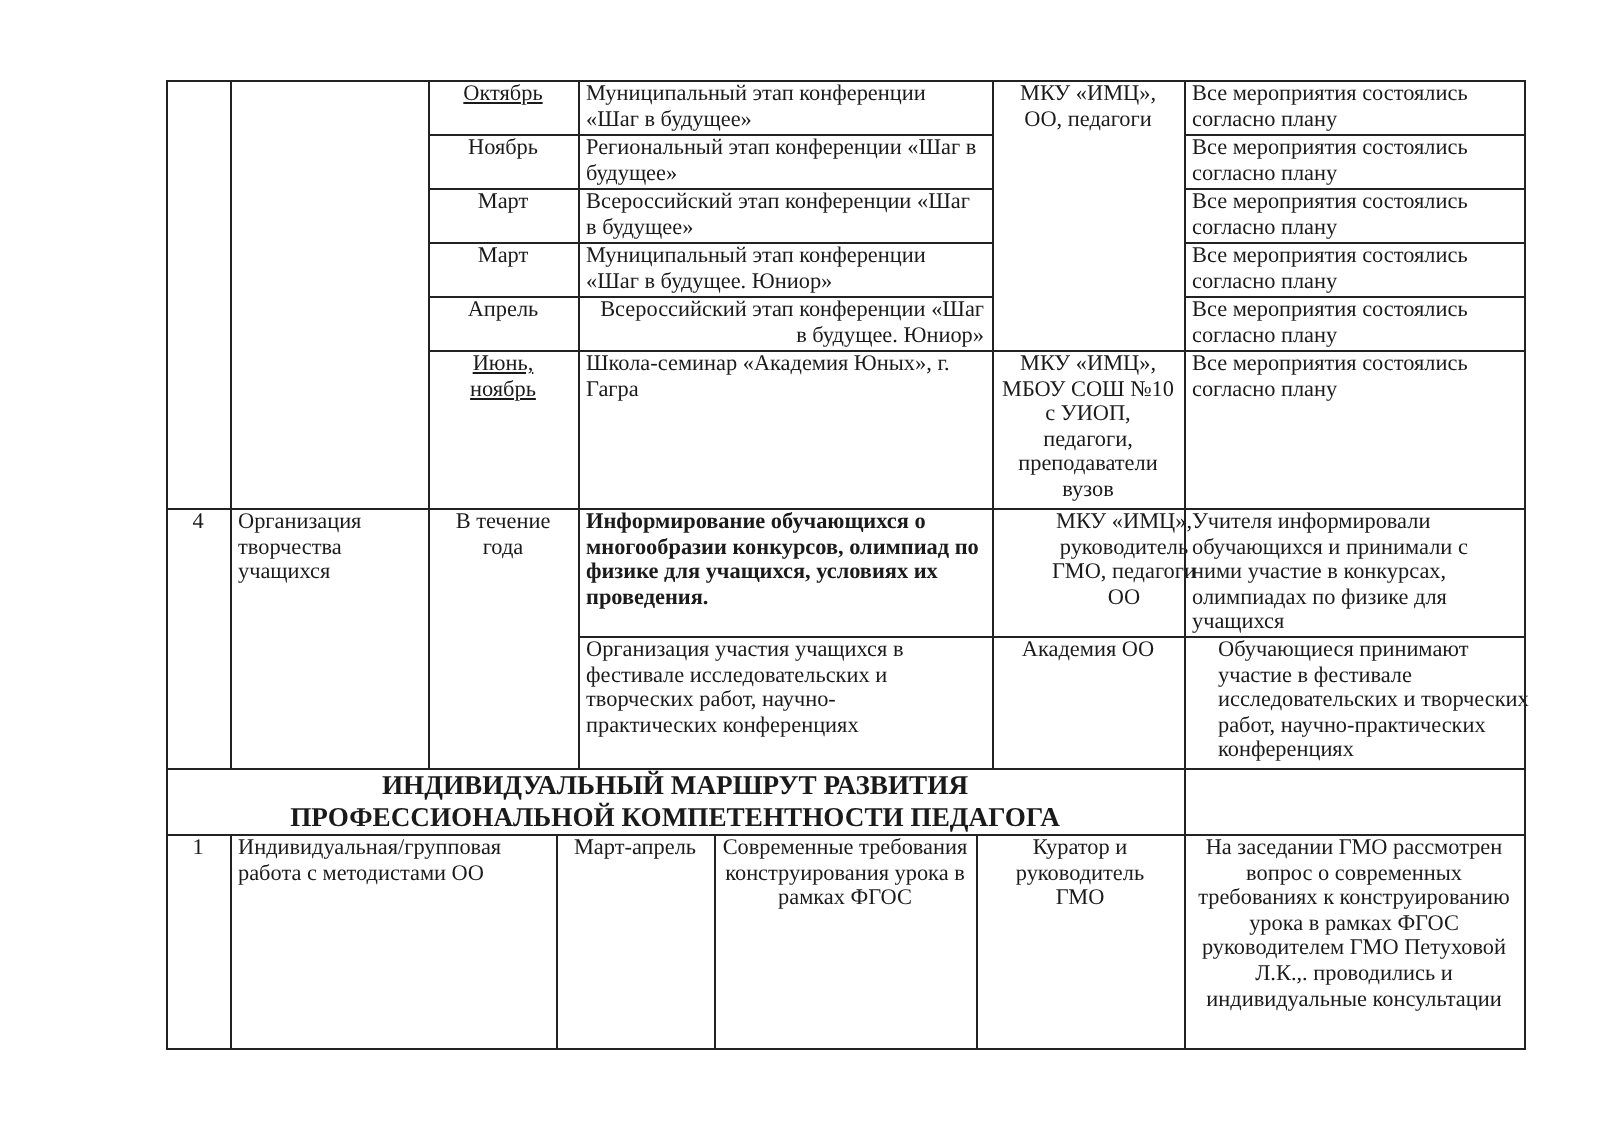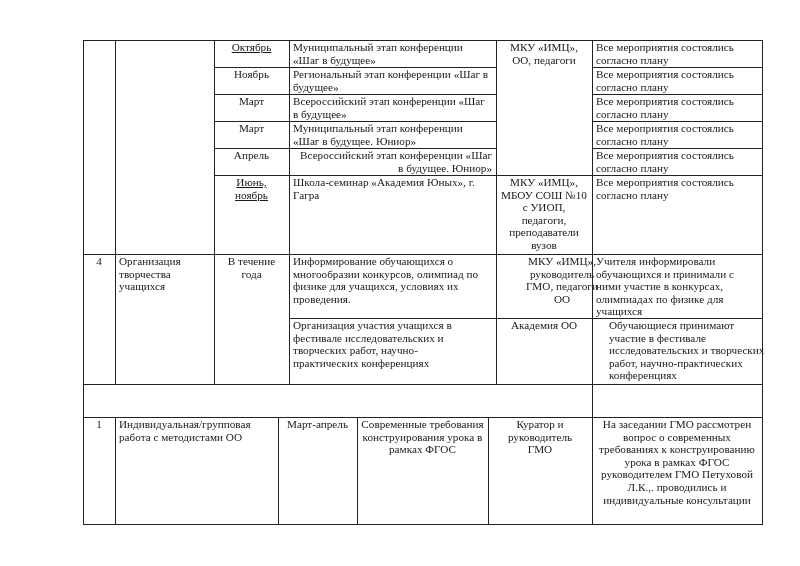--- a/index.html
+++ b/index.html
@@ -42,28 +42,32 @@
   <div class="cell" style="left:289px;top:175px;width:207px;height:79px;">Школа-семинар «Академия Юных», г. Гагра</div>
   <div class="cell c" style="left:496px;top:175px;width:96px;height:79px;">МКУ «ИМЦ», МБОУ СОШ №10 с УИОП, педагоги, преподаватели вузов</div>
   <div class="cell" style="left:592px;top:175px;width:170px;height:79px;">Все мероприятия состоялись согласно плану</div>
 
   <div class="cell c" style="left:496px;top:40px;width:96px;height:135px;padding-left:8px;padding-right:8px;">МКУ «ИМЦ», ОО, педагоги</div>
 
   <div class="cell c" style="left:83px;top:254px;width:32px;height:130px;">4</div>
   <div class="cell" style="left:115px;top:254px;width:99px;height:130px;padding-right:20px;">Организация творчества учащихся</div>
   <div class="cell c" style="left:214px;top:254px;width:75px;height:130px;padding-left:12px;padding-right:12px;">В течение года</div>
 
-  <div class="cell" style="left:289px;top:254px;width:207px;height:64px;">Информирование обучающихся о многообразии конкурсов, олимпиад по физике для учащихся, условиях их проведения.</div>
+  <div class="cell" style="left:289px;top:254px;width:207px;height:64px;font-weight:bold;">Информирование обучающихся о многообразии конкурсов, олимпиад по физике для учащихся, условиях их проведения.</div>
   <div class="cell c" style="left:514px;top:254px;width:96px;height:64px;text-align:center;">МКУ «ИМЦ», руководитель ГМО, педагоги ОО</div>
   <div class="cell" style="left:592px;top:254px;width:170px;height:64px;">Учителя информировали обучающихся и принимали с ними участие в конкурсах, олимпиадах по физике для учащихся</div>
 
   <div class="cell" style="left:289px;top:318px;width:207px;height:66px;padding-right:40px;">Организация участия учащихся в фестивале исследовательских и творческих работ, научно-практических конференциях</div>
   <div class="cell c" style="left:496px;top:318px;width:96px;height:66px;">Академия ОО</div>
   <div class="cell" style="left:592px;top:318px;width:170px;height:66px;margin-left:13px;">Обучающиеся принимают участие в фестивале исследовательских и творческих работ, научно-практических конференциях</div>
 
+  <div class="cell section-title" style="left:83px;top:385px;width:509px;height:32px;padding-top:0;">
+    <div>ИНДИВИДУАЛЬНЫЙ МАРШРУТ РАЗВИТИЯ</div>
+    <div>ПРОФЕССИОНАЛЬНОЙ КОМПЕТЕНТНОСТИ ПЕДАГОГА</div>
+  </div>
 
   <div class="cell c" style="left:83px;top:417px;width:32px;height:107px;">1</div>
   <div class="cell" style="left:115px;top:417px;width:163px;height:107px;padding-right:20px;">Индивидуальная/групповая работа с методистами ОО</div>
   <div class="cell c" style="left:278px;top:417px;width:79px;height:107px;">Март-апрель</div>
   <div class="cell c" style="left:357px;top:417px;width:131px;height:107px;">Современные требования конструирования урока в рамках ФГОС</div>
   <div class="cell c" style="left:488px;top:417px;width:104px;height:107px;padding-left:12px;padding-right:12px;">Куратор и руководитель ГМО</div>
   <div class="cell" style="left:592px;top:417px;width:170px;height:107px;text-align:center;">На заседании ГМО рассмотрен вопрос о современных требованиях к конструированию урока в рамках ФГОС руководителем ГМО Петуховой Л.К.,. проводились и индивидуальные консультации</div>
 
   <div class="hl" style="left:83px;top:40px;width:680px;"></div>
   <div class="hl" style="left:83px;top:524px;width:680px;"></div>

